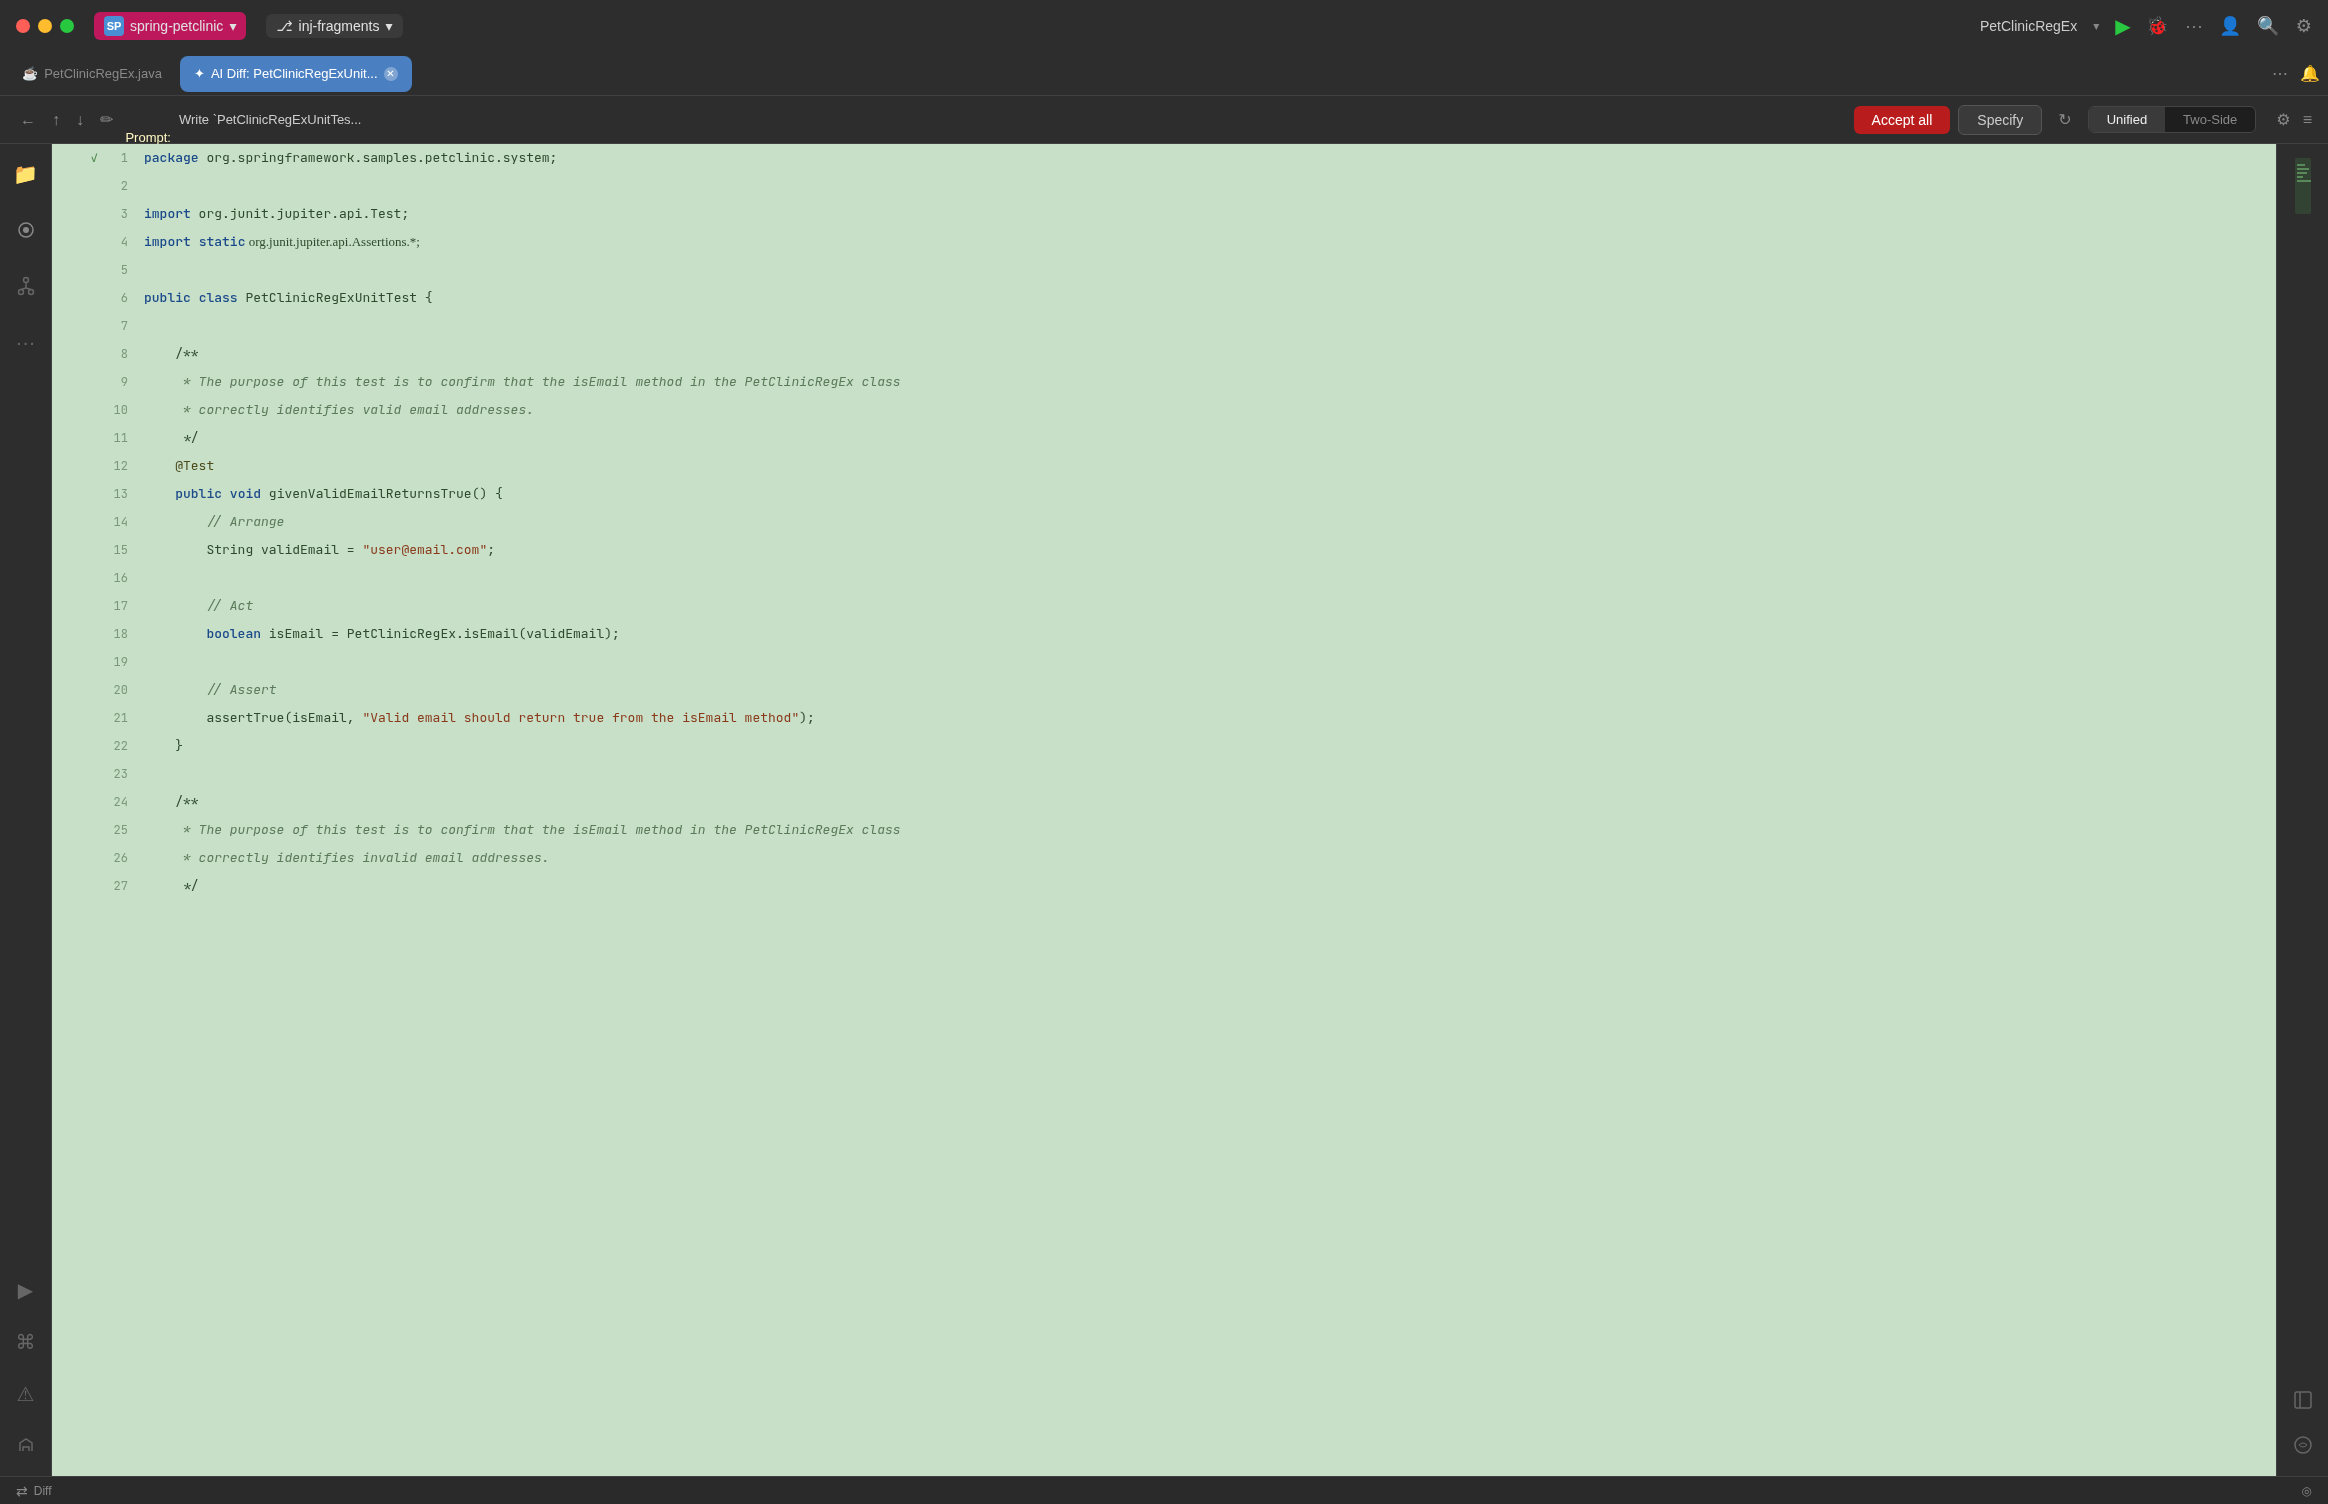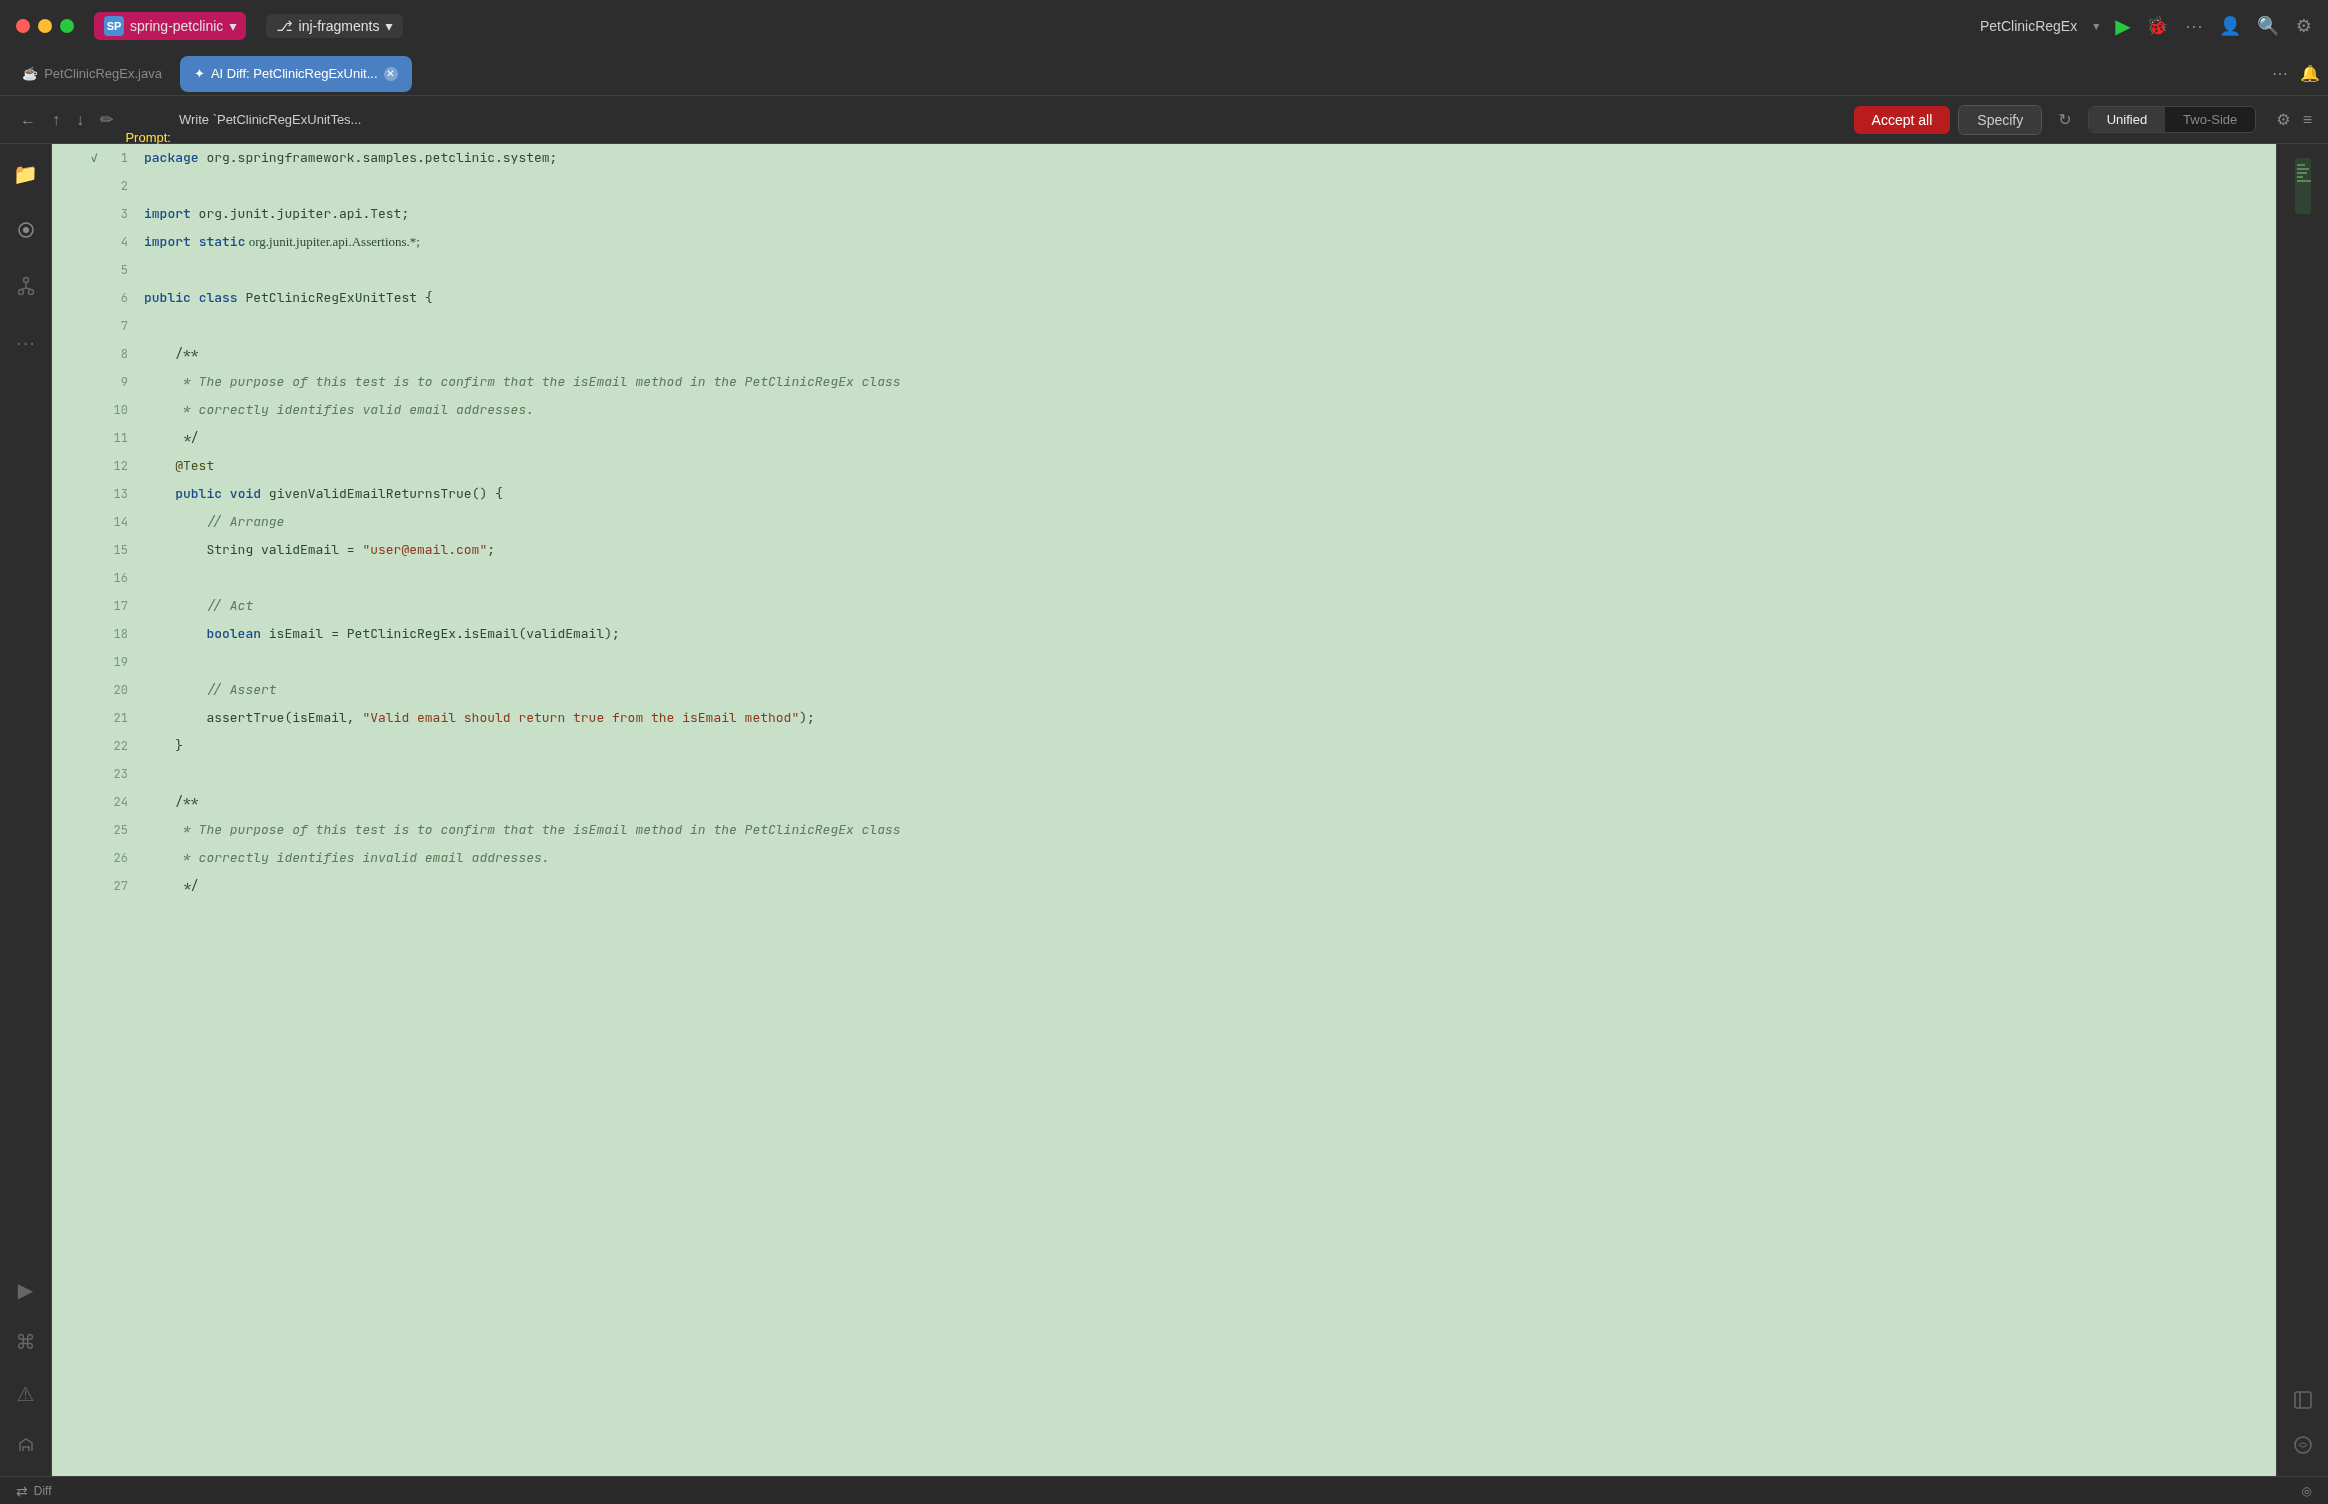--- a/index.html
+++ b/index.html
@@ -156,21 +156,21 @@
       padding: 4px;
     }
     .prompt-section {
       display: flex;
       align-items: center;
       gap: 8px;
       color: #ccc;
       font-size: 13px;
     }
     .prompt-label {
-      color: #fde047;
+      color: #fef9c3;
       font-weight: 500;
       margin-top: 36px;
     }
     .prompt-text {
       color: #ccc;
     }
     .toolbar-spacer { flex: 1; }
     .btn-accept-all {
       background: #b91c1c;
       color: white;

